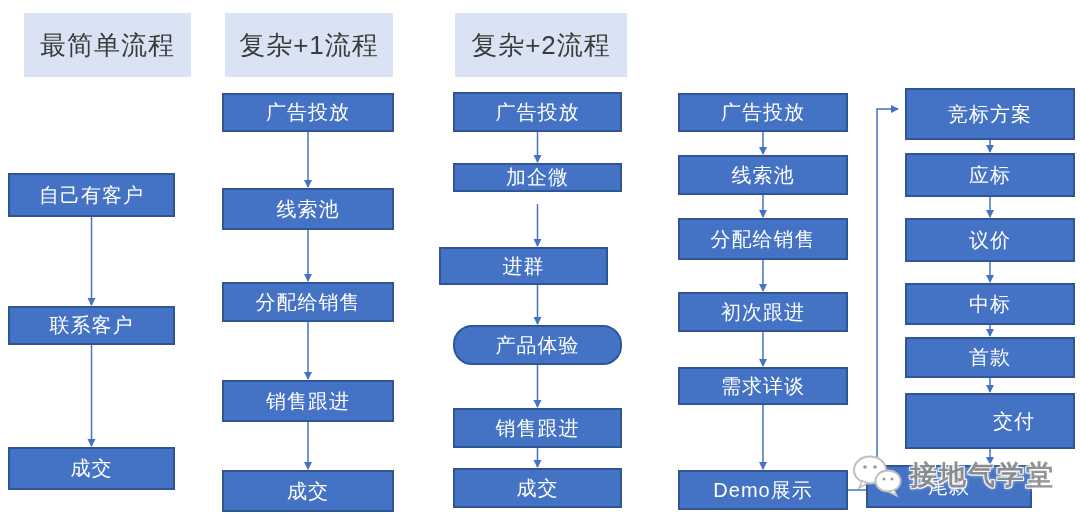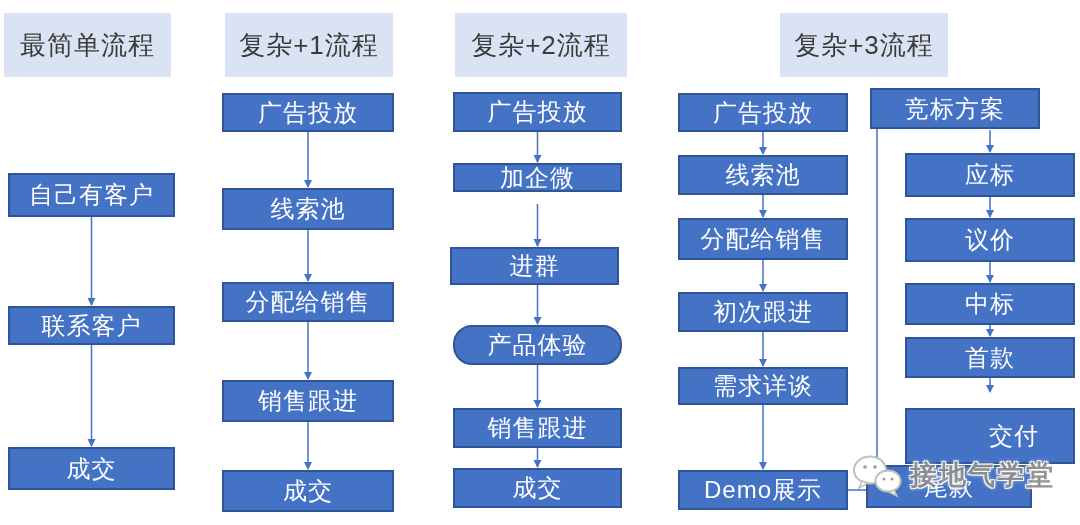--- a/index.html
+++ b/index.html
@@ -9,21 +9,21 @@
   }
   .header-box{
     position:absolute;background:var(--header-fill,#dae3f3);color:var(--header-text,#3b3b3b);
     display:flex;align-items:center;justify-content:center;
     font-size:26px;letter-spacing:1px;box-sizing:border-box;
   }
   .flow-node{
     position:absolute;background:var(--box-fill,#4472c4);
     border:2px solid var(--box-border,#2f5597);color:var(--box-text,#ffffff);
     display:flex;align-items:center;justify-content:center;
-    font-size:24px;letter-spacing:1px;box-sizing:border-box;white-space:nowrap;
+    font-size:20px;letter-spacing:1px;box-sizing:border-box;white-space:nowrap;
   }
   #connectors{position:absolute;left:0;top:0;width:1080px;height:525px;pointer-events:none;}
   .watermark{
     position:absolute;left:848px;top:450px;display:flex;align-items:center;gap:6px;
     z-index:5;pointer-events:none;
   }
   .watermark-text{
     font-size:27px;font-weight:bold;letter-spacing:2px;color:#8e8e8e;
     text-shadow:-1px -1px 0 #fff,1px -1px 0 #fff,-1px 1px 0 #fff,1px 1px 0 #fff,0 0 4px #fff;
     opacity:.95;
@@ -70,44 +70,43 @@
       <path d="M14 31 L11 38 L20 33 Z" fill="#ffffff" stroke="#bfbfbf" stroke-width="1.5"></path>
       <circle cx="17" cy="17" r="1.8" fill="#9b9b9b"></circle>
       <circle cx="27" cy="17" r="1.8" fill="#9b9b9b"></circle>
       <ellipse cx="40" cy="31" rx="12.5" ry="10.5" fill="#ffffff" stroke="#bfbfbf" stroke-width="2"></ellipse>
       <path d="M46 40 L49 46 L41 42 Z" fill="#ffffff" stroke="#bfbfbf" stroke-width="1.5"></path>
       <circle cx="36" cy="29" r="1.5" fill="#9b9b9b"></circle>
       <circle cx="44" cy="29" r="1.5" fill="#9b9b9b"></circle>
     </svg>
     <span class="watermark-text">接地气学堂</span>
   </div>
-<div class="header-box" style="left: 4px; top: 13px; width: 167px; height: 64px;">最简单流程</div>
+<div class="header-box" style="left: 24px; top: 13px; width: 167px; height: 64px;">最简单流程</div>
     <div class="flow-node" style="left: 8px; top: 173px; width: 167px; height: 44px;">自己有客户</div>
     <div class="flow-node" style="left: 8px; top: 306px; width: 167px; height: 39px;">联系客户</div>
     <div class="flow-node" style="left: 8px; top: 447px; width: 167px; height: 43px;">成交</div>
     <div class="header-box" style="left: 225px; top: 13px; width: 168px; height: 64px;">复杂+1流程</div>
     <div class="flow-node" style="left: 222px; top: 93px; width: 172px; height: 39px;">广告投放</div>
     <div class="flow-node" style="left: 222px; top: 188px; width: 172px; height: 42px;">线索池</div>
     <div class="flow-node" style="left: 222px; top: 282px; width: 172px; height: 40px;">分配给销售</div>
     <div class="flow-node" style="left: 222px; top: 380px; width: 172px; height: 42px;">销售跟进</div>
     <div class="flow-node" style="left: 222px; top: 470px; width: 172px; height: 42px;">成交</div>
     <div class="header-box" style="left: 455px; top: 13px; width: 172px; height: 64px;">复杂+2流程</div>
     <div class="flow-node" style="left: 453px; top: 92px; width: 169px; height: 40px;">广告投放</div>
     <div class="flow-node" style="left: 453px; top: 163px; width: 169px; height: 29px;">加企微</div>
-    <div class="flow-node" style="left: 450px; top: 247px; width: 169px; height: 38px;">进群</div>
+    <div class="flow-node" style="left: 439px; top: 247px; width: 169px; height: 38px;">进群</div>
     <div class="flow-node" style="left: 453px; top: 325px; width: 169px; height: 40px; border-radius: 19px;">产品体验</div>
     <div class="flow-node" style="left: 453px; top: 408px; width: 169px; height: 40px;">销售跟进</div>
     <div class="flow-node" style="left: 453px; top: 468px; width: 169px; height: 40px;">成交</div>
-    <div class="header-box" style="left: 780px; top: 13px; width: 168px; height: 64px;">复杂+3流程</div>
     <div class="flow-node" style="left: 678px; top: 93px; width: 170px; height: 39px;">广告投放</div>
     <div class="flow-node" style="left: 678px; top: 155px; width: 170px; height: 40px;">线索池</div>
     <div class="flow-node" style="left: 678px; top: 218px; width: 170px; height: 42px;">分配给销售</div>
     <div class="flow-node" style="left: 678px; top: 292px; width: 170px; height: 40px;">初次跟进</div>
     <div class="flow-node" style="left: 678px; top: 367px; width: 170px; height: 38px;">需求详谈</div>
     <div class="flow-node" style="left: 678px; top: 470px; width: 170px; height: 40px;">Demo展示</div>
-    <div class="flow-node" style="left: 870px; top: 88px; width: 170px; height: 41px;">竞标方案</div>
+    <div class="flow-node" style="left: 905px; top: 88px; width: 170px; height: 52px;">竞标方案</div>
     <div class="flow-node" style="left: 905px; top: 153px; width: 170px; height: 44px; text-align: center;">应标</div>
     <div class="flow-node" style="left: 905px; top: 218px; width: 170px; height: 44px;">议价</div>
     <div class="flow-node" style="left: 905px; top: 283px; width: 170px; height: 42px;">中标</div>
     <div class="flow-node" style="left: 905px; top: 337px; width: 170px; height: 41px;">首款</div>
-    <div class="flow-node" style="left: 905px; top: 408px; width: 170px; height: 56px; padding-left: 48px;">交付</div>
+    <div class="flow-node" style="left: 905px; top: 393px; width: 170px; height: 56px; padding-left: 48px;">交付</div>
     <div class="flow-node" style="left: 866px; top: 465px; width: 166px; height: 43px;">尾款</div>
   </div>
 
 </body></html>

